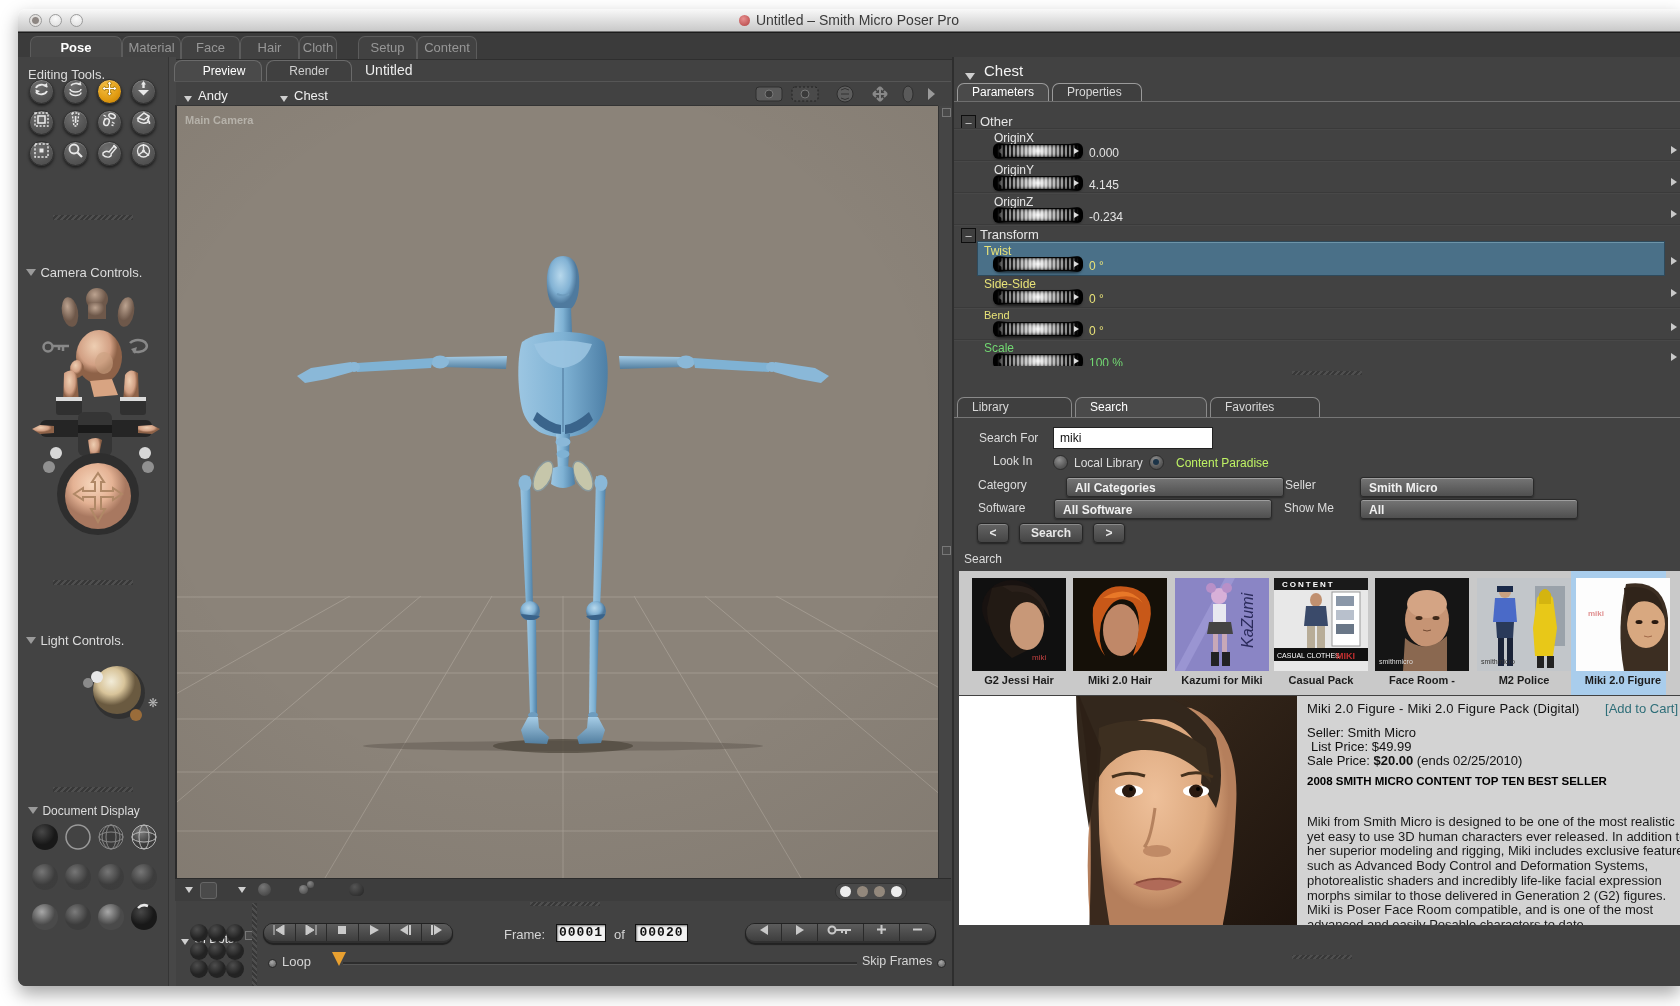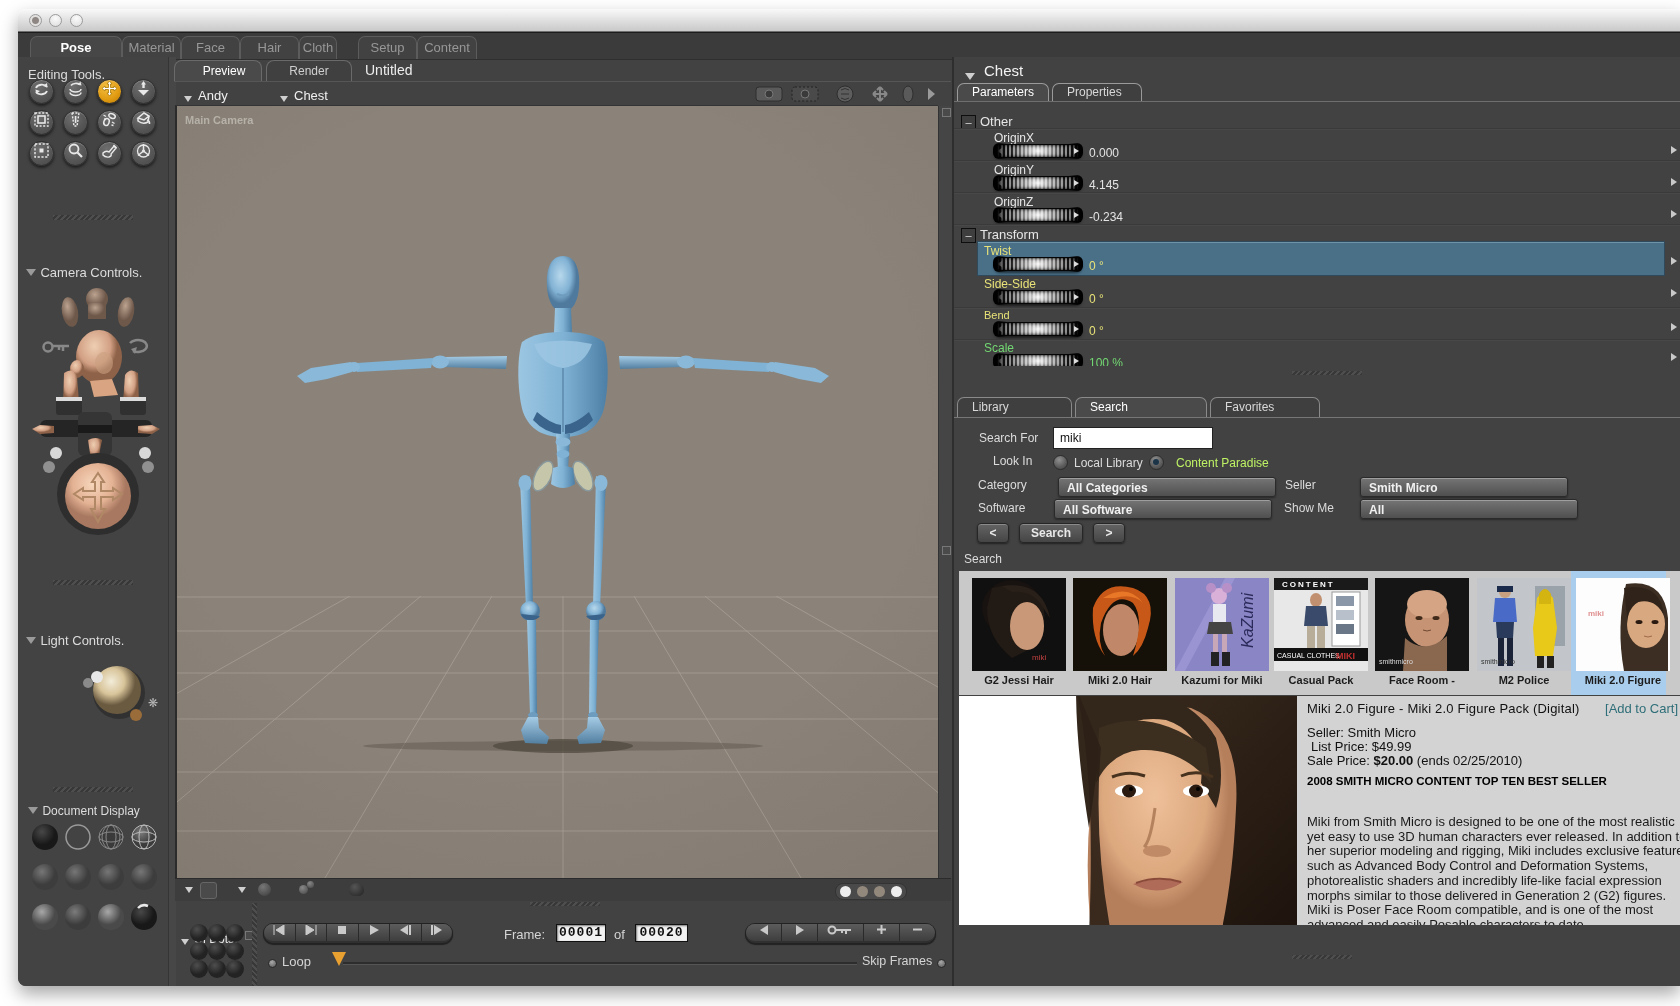--- a/index.html
+++ b/index.html
@@ -60,20 +60,21 @@
 .counter{position:absolute;height:16px;background:#f2f2f2;border:1px solid #111;box-shadow:inset 1px 1px 2px rgba(0,0,0,.5);color:#111;font-family:"Liberation Mono",monospace;font-size:13px;font-weight:bold;line-height:16px;letter-spacing:1px;text-align:center;}
 .dot{position:absolute;width:7px;height:7px;border-radius:50%;background:radial-gradient(circle at 40% 30%,#aaa,#555);border:1px solid #2a2a2a;}
 </style>
 </head>
 <body>
 <div id="win">
   <div id="titlebar">
     <div class="tl" style="left:11px;background:radial-gradient(circle at 50% 50%,#8d8682 38%,#e2e0de 52%);"></div>
     <div class="tl" style="left:31px;"></div>
     <div class="tl" style="left:52px;"></div>
+    <div id="title-txt"><span style="display:inline-block;width:11px;height:11px;border-radius:50%;background:radial-gradient(circle at 40% 35%,#e89090,#b04040);vertical-align:-1px;margin-right:6px;"></span>Untitled – Smith Micro Poser Pro</div>
   </div>
   <div id="content">
     <div id="maintabs">
       <div class="mtab act" style="left:12px;width:92px;">Pose</div>
       <div class="mtab" style="left:104px;width:59px;">Material</div>
       <div class="mtab" style="left:163px;width:59px;">Face</div>
       <div class="mtab" style="left:222px;width:59px;">Hair</div>
       <div class="mtab" style="left:281px;width:38px;">Cloth</div>
       <div class="mtab" style="left:340px;width:59px;">Setup</div>
       <div class="mtab" style="left:399px;width:60px;">Content</div>
@@ -542,23 +543,23 @@
       <div class="abs" style="left:25px;top:374px;font-size:12px;color:#dcdcdc;">Search For</div>
       <div class="abs" style="left:99px;top:370px;width:158px;height:20px;background:#fff;border:1px solid #222;"></div>
       <div class="abs" style="left:106px;top:374px;font-size:12px;color:#111;">miki</div>
       <div class="abs" style="left:39px;top:397px;font-size:12px;color:#dcdcdc;">Look In</div>
       <div class="radio" style="left:99px;top:398px;"></div>
       <div class="abs" style="left:120px;top:399px;font-size:12px;color:#dcdcdc;">Local Library</div>
       <div class="radio" style="left:195px;top:398px;"></div>
       <div class="abs" style="left:198.5px;top:401.5px;width:6px;height:6px;border-radius:50%;background:#1c3448;"></div>
       <div class="abs" style="left:222px;top:399px;font-size:12px;color:#bef264;">Content Paradise</div>
       <div class="abs" style="left:24px;top:421px;font-size:12px;color:#dcdcdc;">Category</div>
-      <div class="ddown" style="left:104px;top:420px;width:218px;">All Categories</div>
+      <div class="ddown" style="left:112px;top:420px;width:218px;">All Categories</div>
       <div class="abs" style="left:331px;top:421px;font-size:12px;color:#dcdcdc;">Seller</div>
-      <div class="ddown" style="left:406px;top:420px;width:208px;">Smith Micro</div>
+      <div class="ddown" style="left:406px;top:420px;width:174px;">Smith Micro</div>
       <div class="abs" style="left:24px;top:444px;font-size:12px;color:#dcdcdc;">Software</div>
       <div class="ddown" style="left:100px;top:442px;width:218px;">All Software</div>
       <div class="abs" style="left:330px;top:444px;font-size:12px;color:#dcdcdc;">Show Me</div>
       <div class="ddown" style="left:406px;top:442px;width:218px;">All</div>
       <div class="sbtn" style="left:23px;top:466px;width:32px;">&lt;</div>
       <div class="sbtn" style="left:65px;top:466px;width:64px;">Search</div>
       <div class="sbtn" style="left:139px;top:466px;width:32px;">&gt;</div>
       <div class="abs" style="left:10px;top:495px;font-size:12px;color:#dcdcdc;">Search</div>
 
       <div id="thumbstrip">

